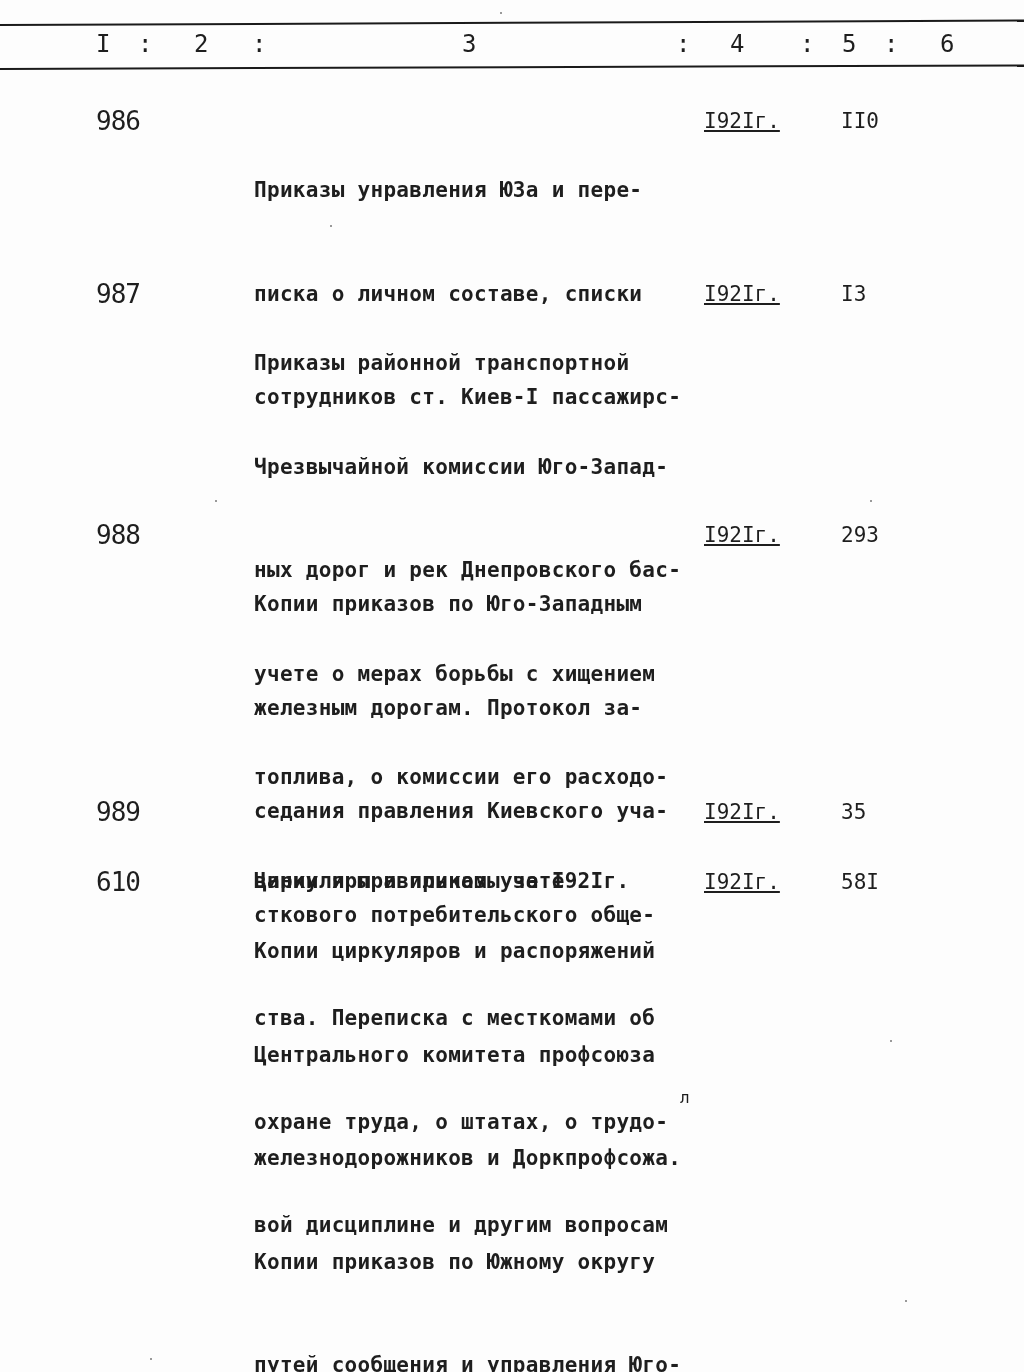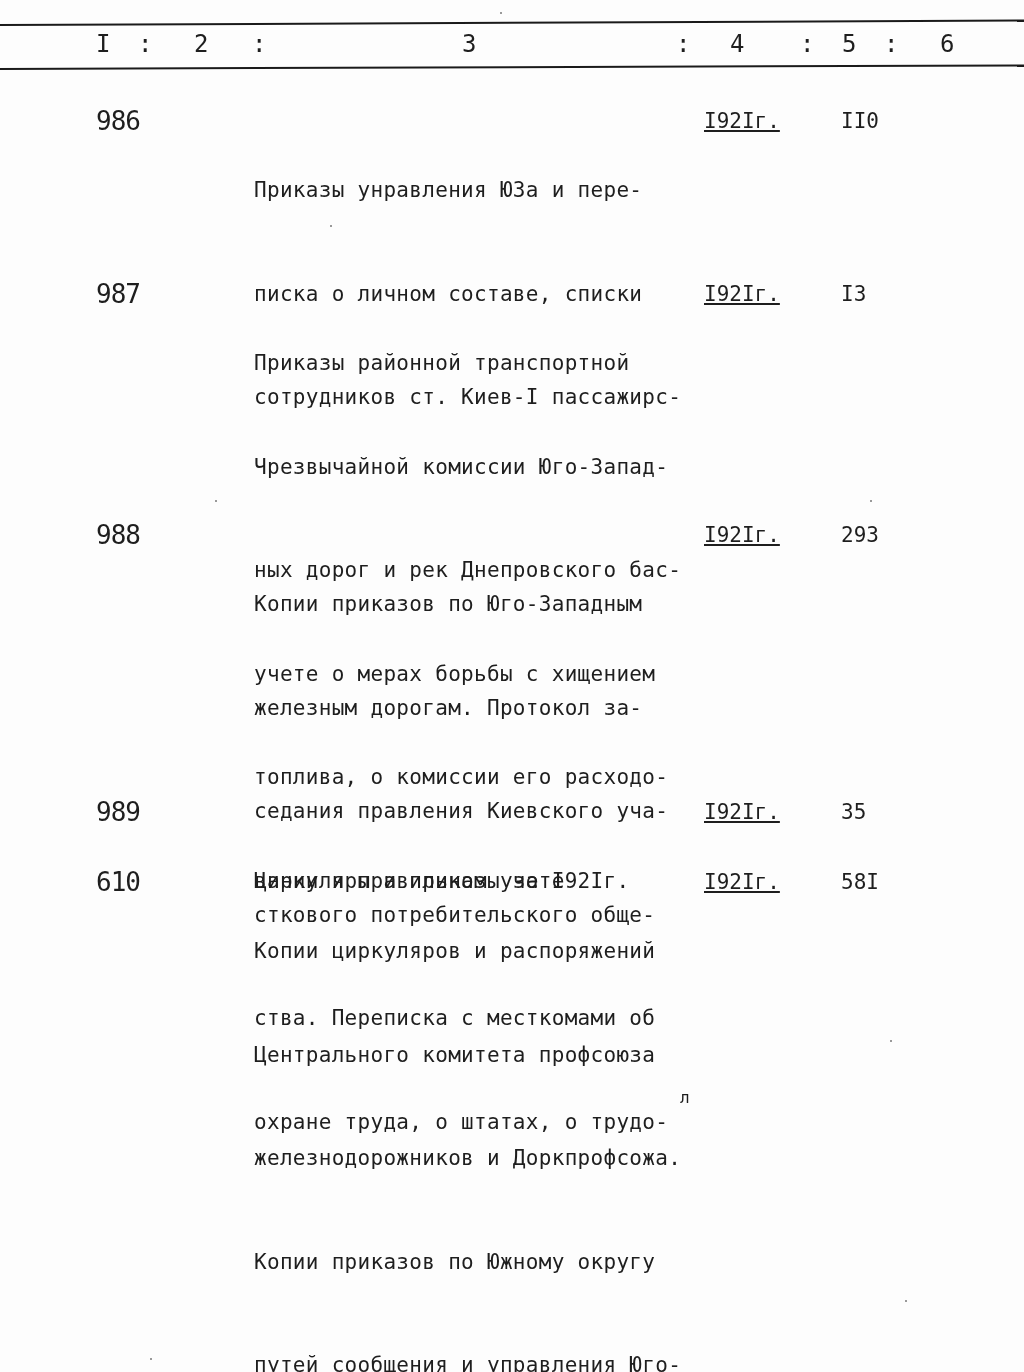--- a/index.html
+++ b/index.html
@@ -61,21 +61,21 @@
     .entry .title {
       position: absolute;
       left: 254px;
       top: 0;
       width: 470px;
       font-size: 21px;
       line-height: 34.5px;
       white-space: pre;
       letter-spacing: 0.3px;
     }
-    .entry .title .line { display: block; }
+    .entry .title .line { display: block; font-weight: bold; }
     .entry .dates {
       position: absolute;
       left: 704px;
       top: 0;
       font-size: 21px;
       line-height: 34px;
       text-decoration: underline;
     }
     .entry .sheets {
       position: absolute;
@@ -146,20 +146,21 @@
 
   <div class="entry" style="top:518px">
     <span class="num">988</span>
     <div class="title">
       <span class="line">Копии приказов по Юго-Западным</span>
       <span class="line">железным дорогам. Протокол за-</span>
       <span class="line">седания правления Киевского уча-</span>
       <span class="line">сткового потребительского обще-</span>
       <span class="line">ства. Переписка с месткомами об</span>
       <span class="line">охране труда, о штатах, о трудо-</span>
+      <span class="line">вой дисциплине и другим вопросам</span>
     </div>
     <span class="dates">I92Iг.</span>
     <span class="sheets">293</span>
   </div>
 
   <div class="entry" style="top:795px">
     <span class="num">989</span>
     <div class="title">
       <span class="line">Циркуляры и приказы за I92Iг.</span>
     </div>

